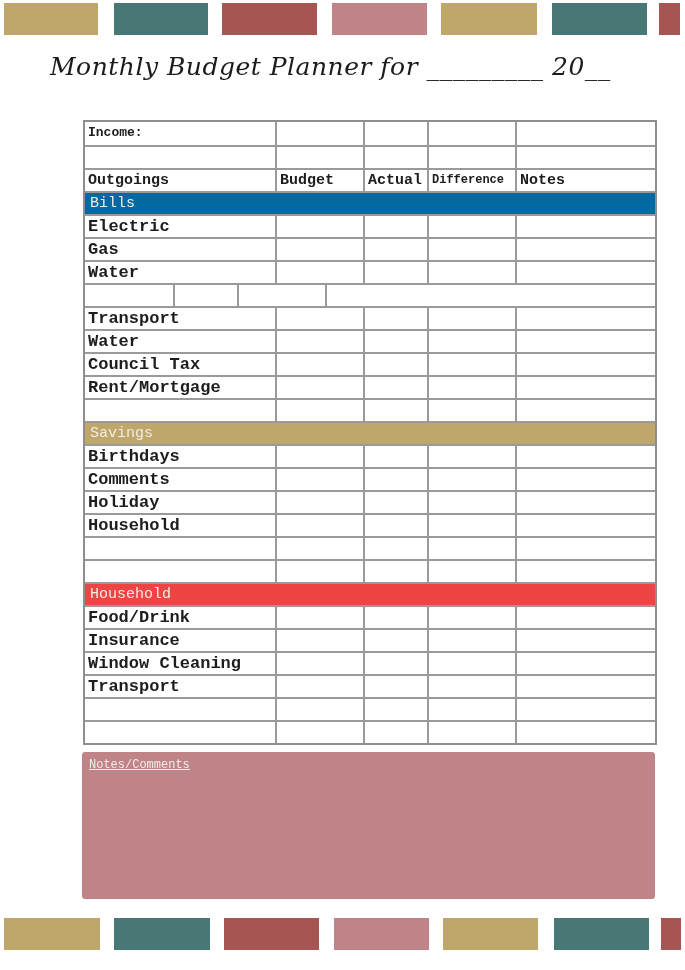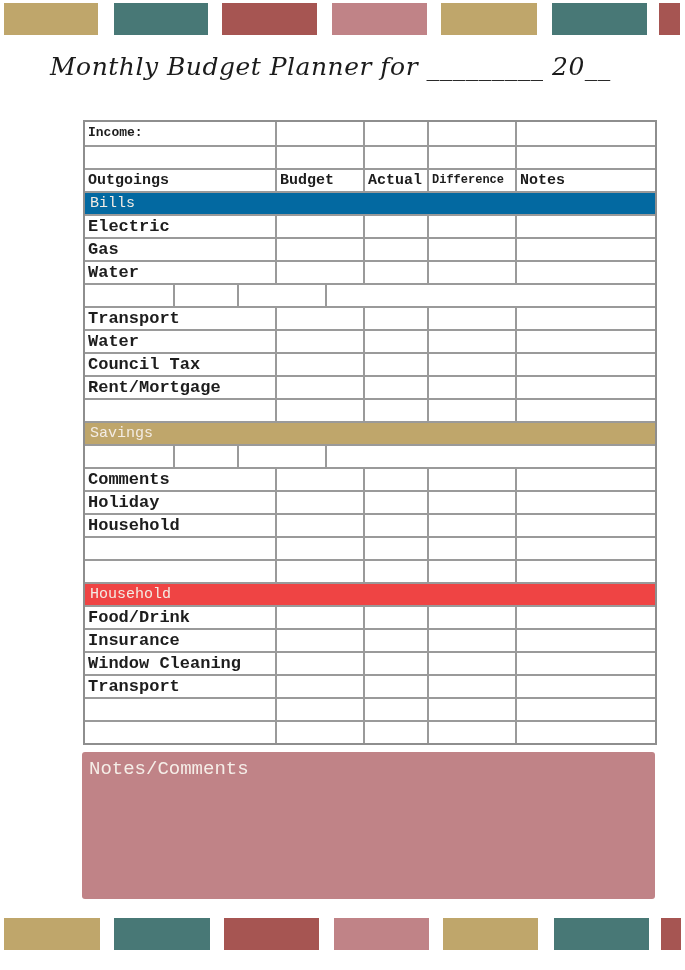--- a/index.html
+++ b/index.html
@@ -35,21 +35,21 @@
   .income .cell { font-size:13px; font-weight:bold; }
   .item .cell { font-size:17px; font-weight:bold; }
   .band {
     height:23px; box-sizing:border-box; border-top:2px solid #9a9a9a;
     color:#f3ece4; font-size:15px; padding-left:5px; line-height:21px;
   }
   .notes-box {
     position:absolute; left:82px; top:752px; width:573px; height:147px;
     border-radius:3px; box-sizing:border-box; padding:6px 7px;
   }
-  .notes-label { color:#f5eee8; font-size:19px; }
+  .notes-label { color:#f5eee8; font-size:12px;text-decoration:underline; }
 </style>
 </head>
 <body>
 
 <div id="top-bars">
     <div class="bar bar-top" style="left: 4px; width: 94px; background: rgb(191, 166, 107);"></div>
     <div class="bar bar-top" style="left: 114px; width: 94px; background: rgb(72, 120, 118);"></div>
     <div class="bar bar-top" style="left: 222px; width: 95px; background: rgb(166, 85, 82);"></div>
     <div class="bar bar-top" style="left: 332px; width: 95px; background: rgb(192, 131, 135);"></div>
     <div class="bar bar-top" style="left: 441px; width: 96px; background: rgb(191, 166, 107);"></div>
@@ -149,20 +149,21 @@
       </div>
       <div class="row item">
         <div class="cell c0"></div>
         <div class="cell c1"></div>
         <div class="cell c2"></div>
         <div class="cell c3"></div>
         <div class="cell c4"></div>
       </div>
       <div class="band" style="background: rgb(191, 166, 107);">Savings</div>
       <div class="row item">
+        <div class="cell c0">Birthdays</div>
         <div class="cell c1"></div>
         <div class="cell c2"></div>
         <div class="cell c3"></div>
         <div class="cell c4"></div>
       </div>
       <div class="row item">
         <div class="cell c0">Comments</div>
         <div class="cell c1"></div>
         <div class="cell c2"></div>
         <div class="cell c3"></div>

